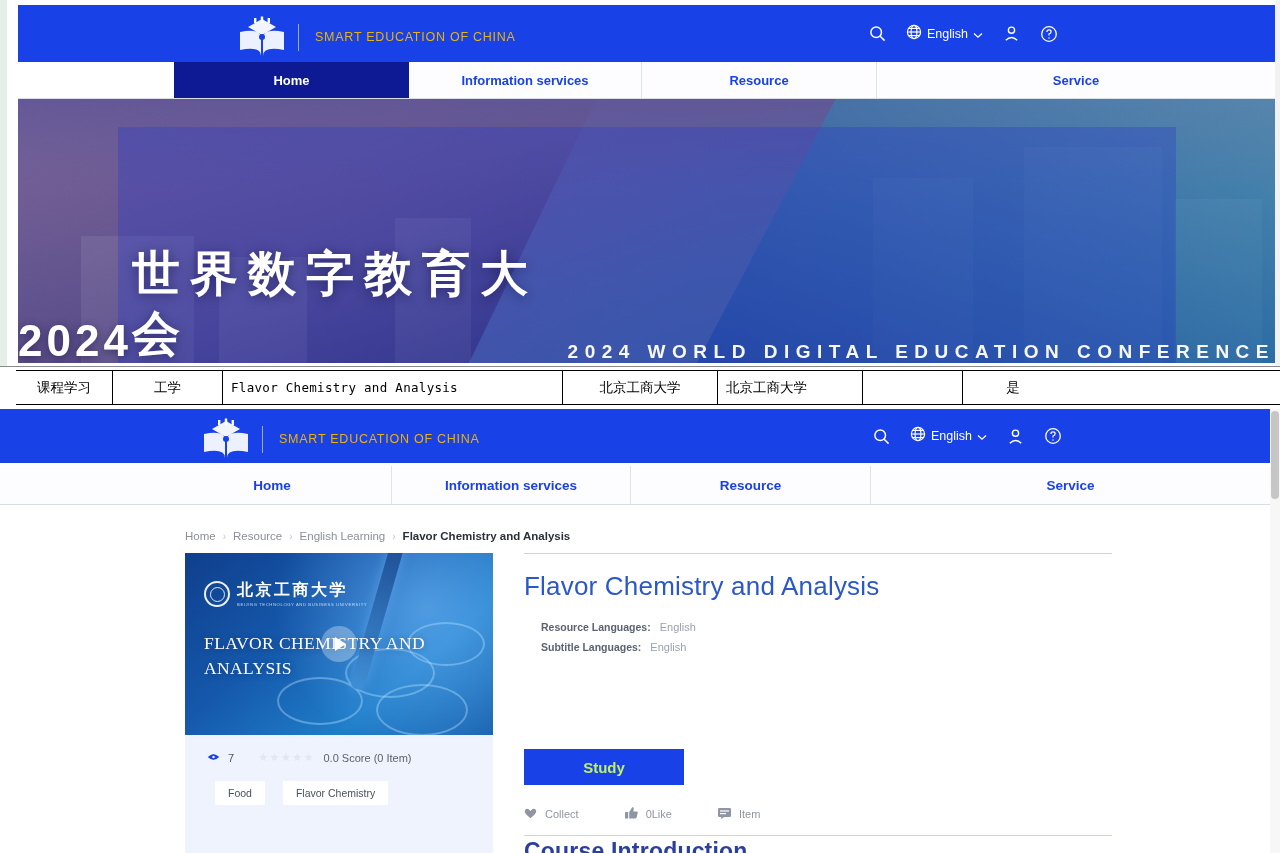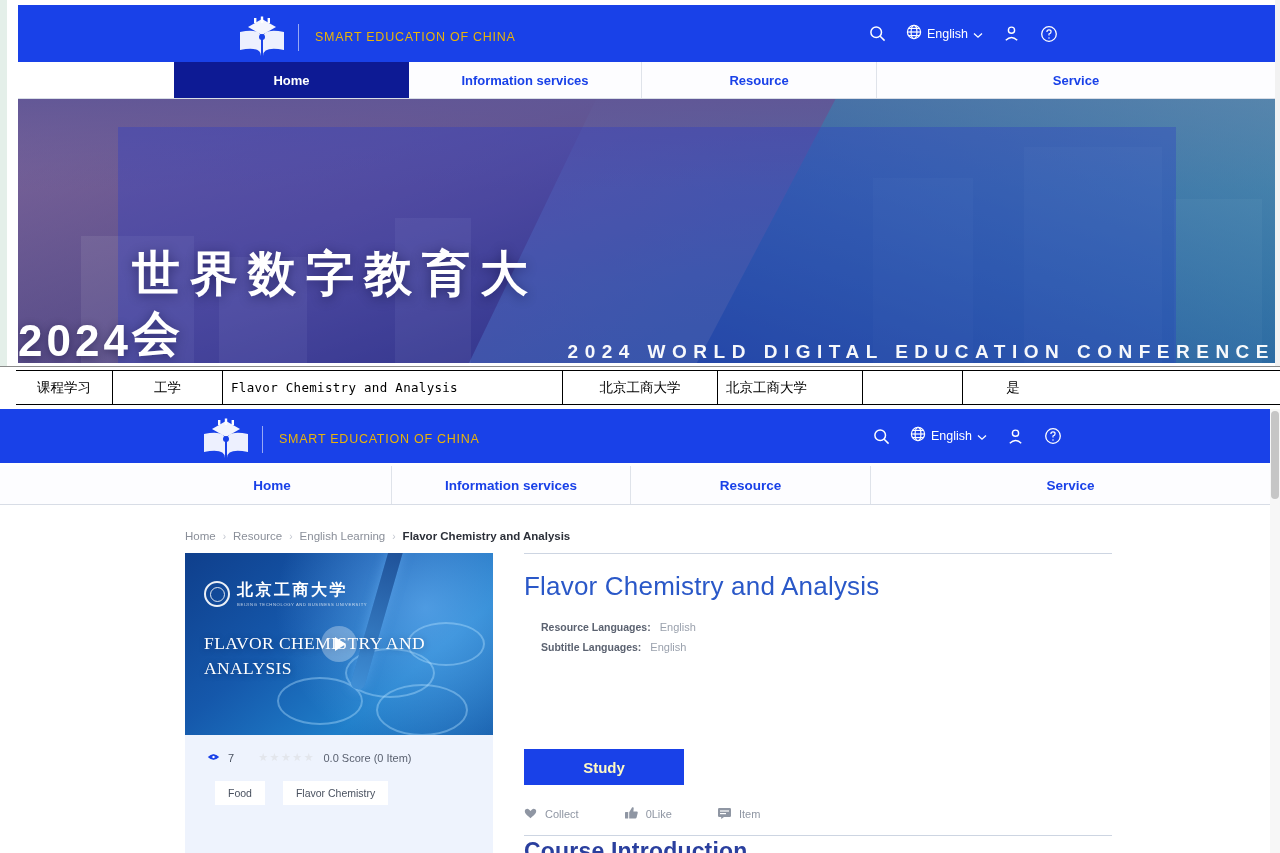--- a/index.html
+++ b/index.html
@@ -312,21 +312,21 @@
   .meta-row {
     display: flex; align-items: baseline; gap: 9px;
     font-size: 10.5px; margin-bottom: 8px;
   }
   .meta-key { color: #5b6270; font-weight: bold; }
   .meta-val { color: #9aa1ad; font-size: 11px; }
 
   .study-btn {
     position: absolute; left: 0; top: 196px;
     width: 160px; height: 36px;
-    background: #1941e8; color: #fef9c3;
+    background: #1941e8; color: #bef264;
     font-size: 15px; font-weight: bold;
     display: flex; align-items: center; justify-content: center;
     cursor: pointer; border: none;
     font-family: "Liberation Sans", sans-serif;
   }
   .action-row {
     position: absolute; left: 0; top: 254px;
     display: flex; align-items: center; gap: 46px;
     font-size: 11px; color: #8f96a3;
   }

